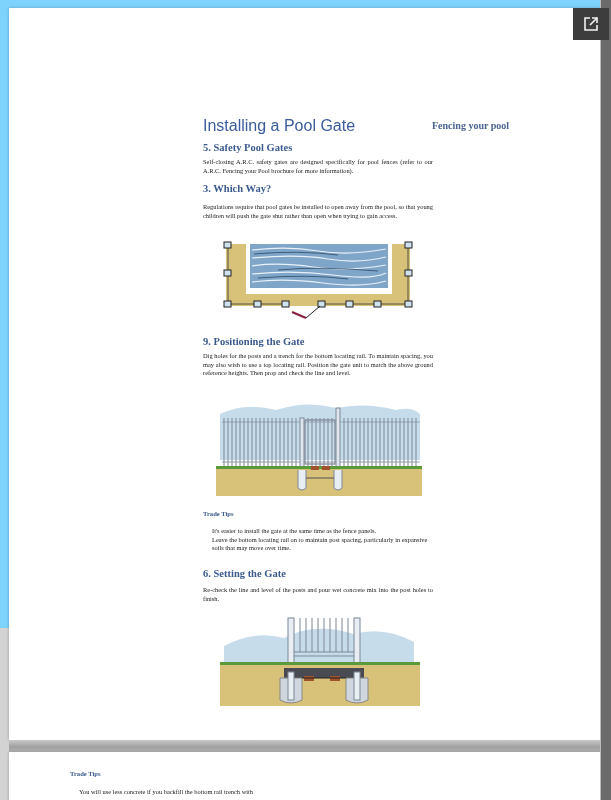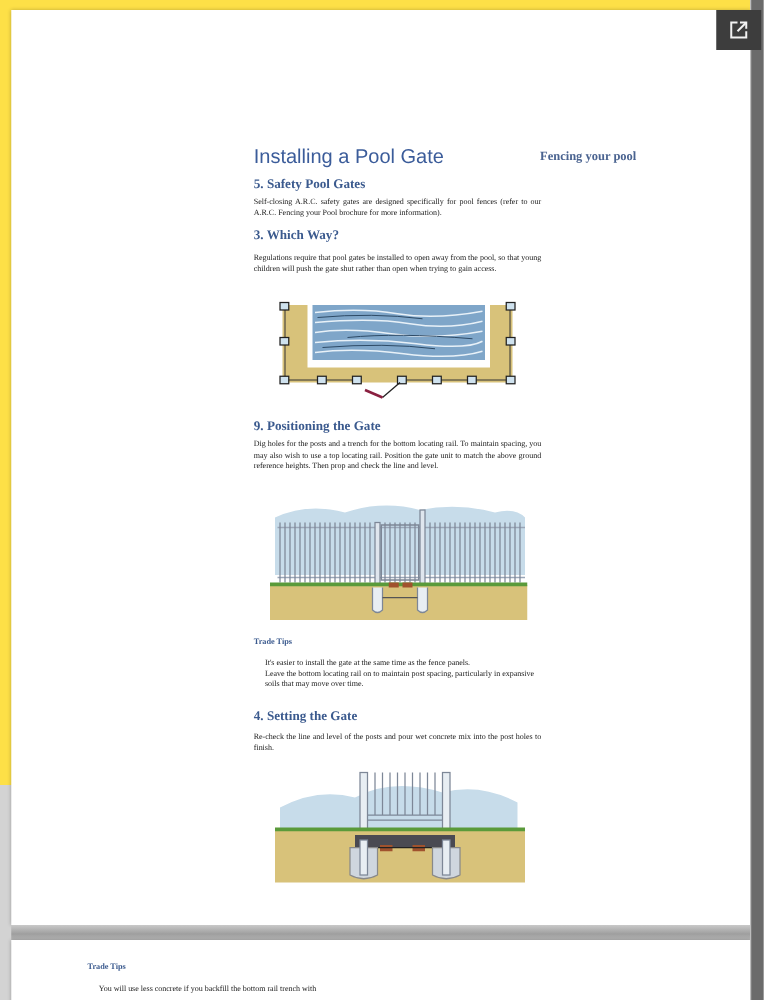--- a/index.html
+++ b/index.html
@@ -1,17 +1,17 @@
 <!DOCTYPE html>
 <html><head>
 <meta charset="utf-8">
 <style>
   html, body { margin:0; padding:0; }
   body { width:611px; height:800px; overflow:hidden; background:#d3d3d3; position:relative; font-family:"Liberation Serif", serif; }
-  .viewer { position:absolute; left:0; top:0; width:601px; height:628px; background:#fde047; }
+  .viewer { position:absolute; left:0; top:0; width:601px; height:628px; background:#7dd3fc; }
   .page { position:absolute; left:9px; width:592px; background:#fff; box-shadow:0 0 3px rgba(0,0,0,0.25); }
   .page1 { top:8px; height:732px; }
   .page-gap { position:absolute; left:9px; top:740px; width:592px; height:12px;
     background:linear-gradient(#c9c9c9,#9e9e9e 60%,#b8b8b8); }
   .page2 { top:752px; height:60px; }
   .scrollbar { position:absolute; right:0; top:0; width:10px; height:800px; background:#6b6b6b; border-left:1px solid #bdbdbd; }
   .popout { position:absolute; left:573px; top:8px; width:36px; height:32px; background:#3d3d3d; display:flex; align-items:center; justify-content:center; }
   .popout svg { width:16px; height:16px; }
   .title { position:absolute; left:203px; top:117px; font-family:"Liberation Sans", sans-serif; font-size:16px; color:#3b5c9a; }
   .side-title { position:absolute; left:432px; top:120px; font-size:10px; font-weight:bold; color:#4a6390; }
@@ -140,21 +140,21 @@
       <rect x="106" y="66" width="8" height="4" fill="#a0522d"></rect>
     <path d="M82 70 L82 88 Q86 92 90 88 L90 70" fill="#e8eef3" stroke="#7d8797"></path>
     <path d="M118 70 L118 88 Q122 92 126 88 L126 70" fill="#e8eef3" stroke="#7d8797"></path>
     <line x1="90" y1="78" x2="118" y2="78" stroke="#555"></line>
   </svg>
 
   <div class="tt" style="left:203px;top:510px">Trade Tips</div>
   <div class="tip" style="left:212px;top:527px;width:230px">It's easier to install the gate at the same time as the fence panels.</div>
   <div class="tip" style="left:212px;top:536px;width:222px">Leave the bottom locating rail on to maintain post spacing, particularly in expansive soils that may move over time.</div>
 
-  <div class="h2" style="top:568px">4. Setting the Gate</div>
+  <div class="h2" style="top:568px">6. Setting the Gate</div>
   <div class="p" style="top:586px">Re-check the line and level of the posts and pour wet concrete mix into the post holes to finish.</div>
 
   <svg class="illus" style="left:214px;top:612px" width="206" height="96">
     <path d="M10 34 Q40 18 70 26 Q100 10 140 22 Q170 14 200 30 L200 52 L10 52 Z" fill="#c7dcea"></path>
     <rect x="74" y="6" width="6" height="80" fill="#e8eef3" stroke="#7d8797"></rect>
     <rect x="140" y="6" width="6" height="80" fill="#e8eef3" stroke="#7d8797"></rect>
     <g stroke="#7d8797" stroke-width="1">
       <line x1="86" y1="6" x2="86" y2="40"></line>
         <line x1="92" y1="6" x2="92" y2="40"></line>
         <line x1="98" y1="6" x2="98" y2="40"></line>

